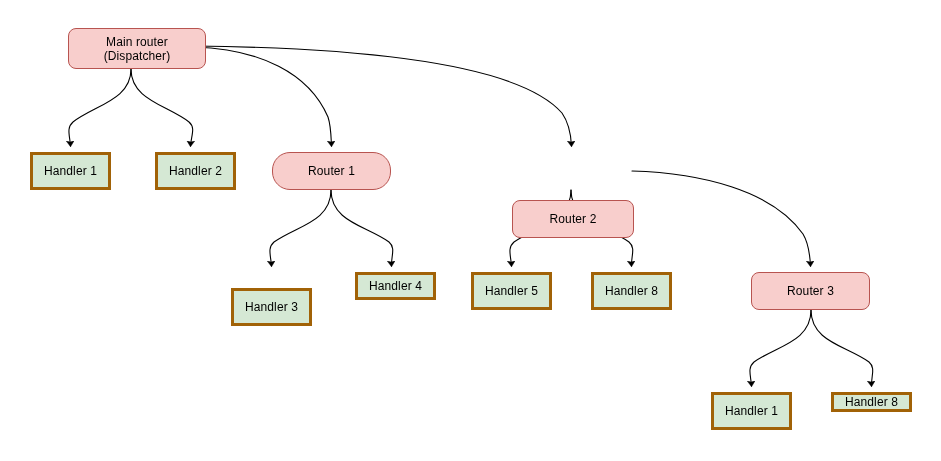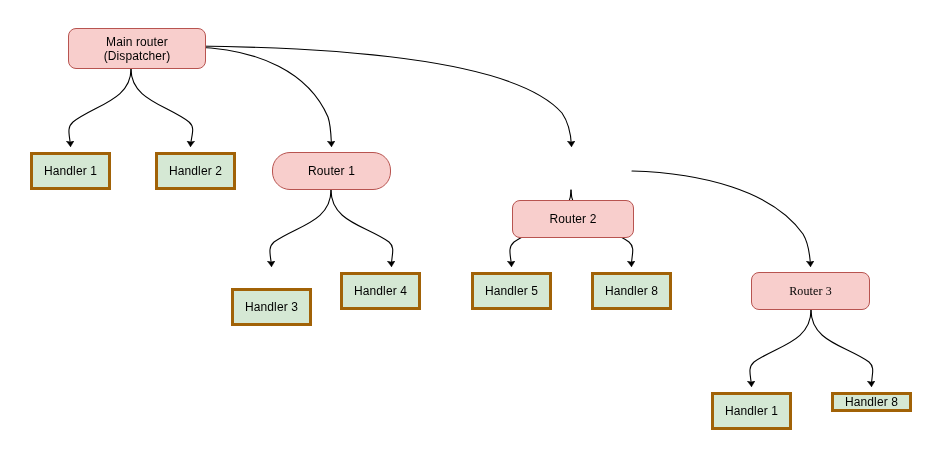--- a/index.html
+++ b/index.html
@@ -81,21 +81,21 @@
   </svg>
 
   <div id="nodes-layer">
       <div class="node router" style="left: 68px; top: 28px; width: 138px; height: 41px;"><span class="node-label">Main router
 (Dispatcher)</span></div>
       <div class="node handler" style="left: 30px; top: 152px; width: 81px; height: 38px;"><span class="node-label">Handler 1</span></div>
       <div class="node handler" style="left: 135px; top: 152px; width: 81px; height: 38px; margin-left: 20px;"><span class="node-label">Handler 2</span></div>
       <div class="node router" style="left: 272px; top: 152px; width: 119px; height: 38px; border-radius: 18px;"><span class="node-label">Router 1</span></div>
       <div class="node router" style="left: 512px; top: 152px; width: 122px; height: 38px; margin-top: 48px;"><span class="node-label">Router 2</span></div>
       <div class="node handler" style="left: 231px; top: 288px; width: 81px; height: 38px;"><span class="node-label">Handler 3</span></div>
-      <div class="node handler" style="left: 340px; top: 272px; width: 81px; height: 38px;"><span class="node-label">Handler 4</span></div>
+      <div class="node handler" style="left: 355px; top: 272px; width: 81px; height: 28px;"><span class="node-label">Handler 4</span></div>
       <div class="node handler" style="left: 471px; top: 272px; width: 81px; height: 38px;"><span class="node-label">Handler 5</span></div>
       <div class="node handler" style="left: 591px; top: 272px; width: 81px; height: 38px;"><span class="node-label">Handler 8</span></div>
-      <div class="node router" style="left: 751px; top: 272px; width: 119px; height: 38px; font-family: Liberation Serif, serif;"><span class="node-label">Router 3</span></div>
+      <div class="node router" style="left: 751px; top: 272px; width: 119px; height: 38px;"><span class="node-label">Router 3</span></div>
       <div class="node handler" style="left: 711px; top: 392px; width: 81px; height: 38px;"><span class="node-label">Handler 1</span></div>
       <div class="node handler" style="left: 831px; top: 392px; width: 81px; height: 20px;"><span class="node-label">Handler 8</span></div>
     </div>
 
 </div>
 
 </body></html>

